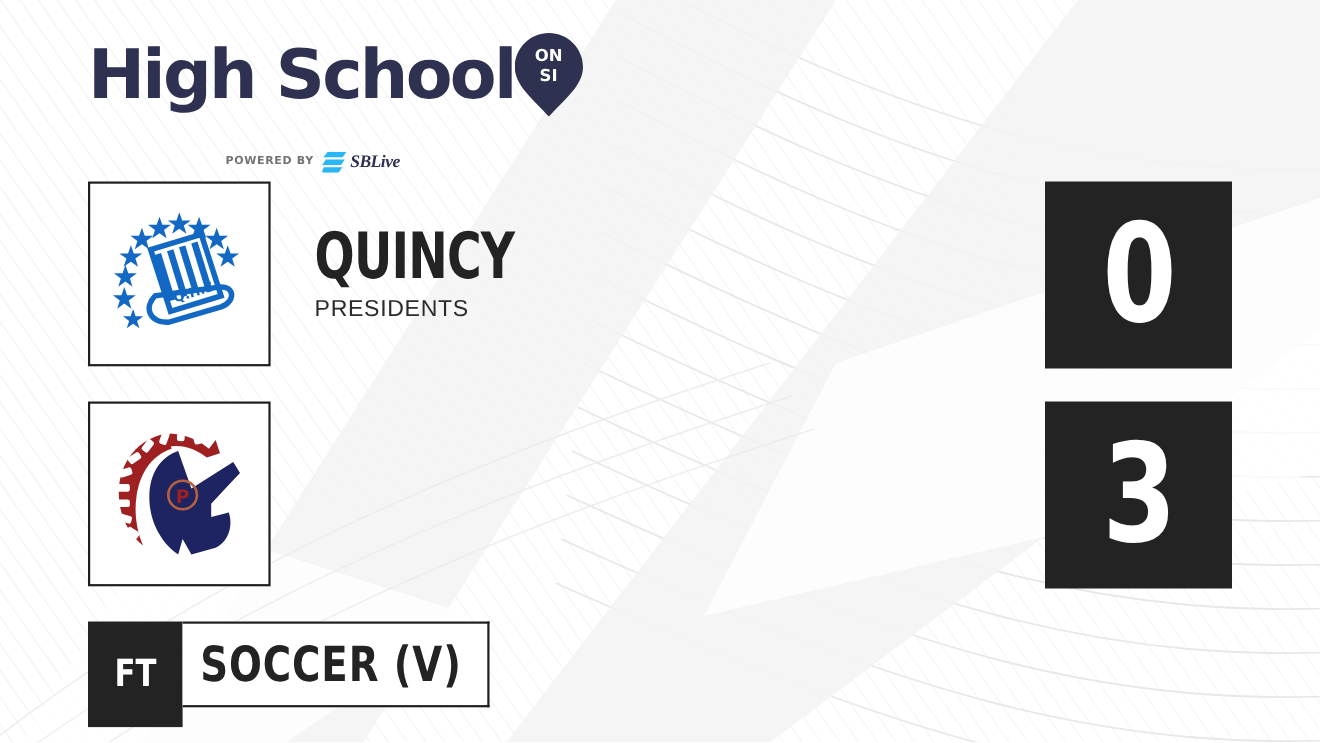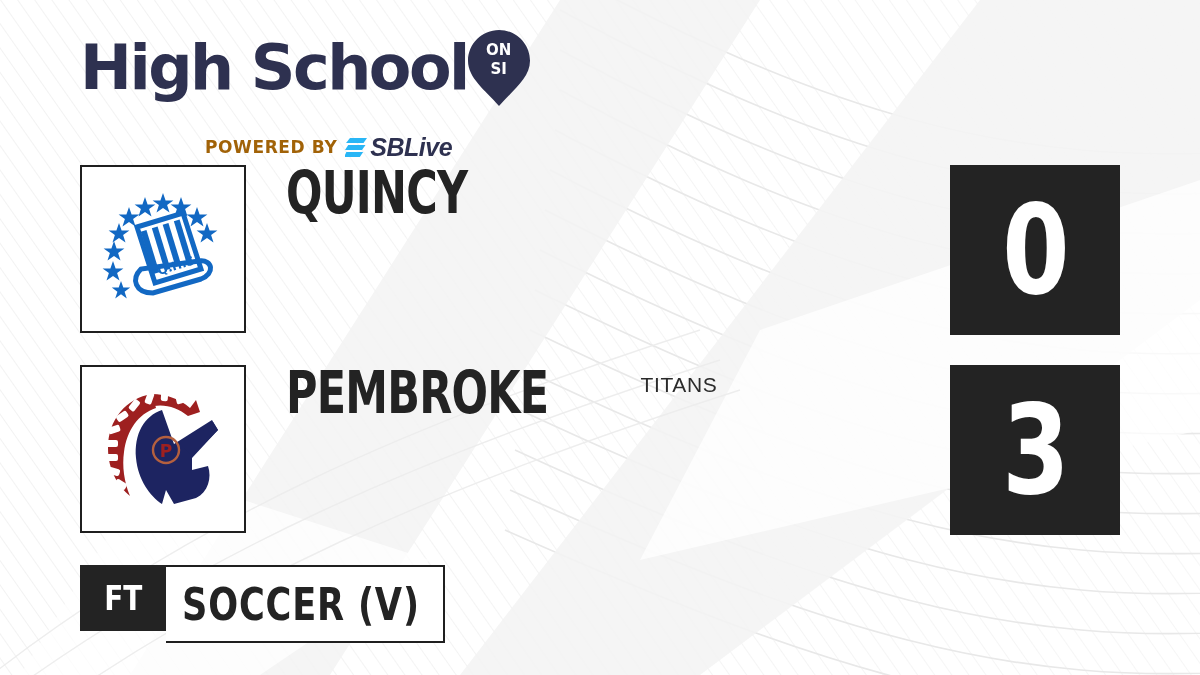--- a/index.html
+++ b/index.html
@@ -40,46 +40,46 @@
     font-weight:bold;font-size:15px;line-height:19px;letter-spacing:0px;
   }
   .pin-text div{display:block;}
 
   .powered{
     position:absolute;left:125px;top:107px;
     display:flex;align-items:center;gap:8px;height:20px;
   }
   .powered-label{
     font-family:"DejaVu Sans", sans-serif;
-    font-weight:bold;font-size:17px;letter-spacing:0.6px;color:#a16207;
+    font-weight:bold;font-size:10px;letter-spacing:0.6px;color:#737373;
     line-height:20px;
   }
   .sblive{display:flex;align-items:center;gap:3px;}
   .sblive-mark{width:22px;height:19px;display:block;}
   .sblive-word{
-    font-family:Liberation Sans, sans-serif;
-    font-weight:bold;font-style:italic;font-size:25px;letter-spacing:-0.5px;
+    font-family:Liberation Serif, serif;
+    font-weight:bold;font-style:italic;font-size:16px;letter-spacing:-0.5px;
     color:#2e3150;line-height:19px;
   }
 
   
   .team-row{position:absolute;left:80px;width:860px;height:170px;}
   .team-row.r1{top:165px;}
   .team-row.r2{top:365px;}
 
   .logo-box{
     position:absolute;left:0;top:0;width:166px;height:168px;
     background:#ffffff;border:2px solid #1f1f1f;
     display:flex;align-items:center;justify-content:center;
     box-sizing:border-box;
   }
   .logo-box svg{display:block;}
 
   .team-text{position:absolute;left:206px;top:0;height:168px;
-    display:flex;flex-direction:row;justify-content:center;}
+    display:flex;flex-direction:column;justify-content:center;}
   .team-name{
     font-family:"DejaVu Sans", sans-serif;
     font-weight:bold;
     font-size:58px;line-height:56px;
     letter-spacing:-1px;
     color:#232323;
     transform:scaleX(0.74);transform-origin:left center;
     white-space:nowrap;
   }
   .team-mascot{
@@ -99,21 +99,21 @@
   .score-val{
     font-family:"DejaVu Sans", sans-serif;
     font-weight:bold;font-size:124px;line-height:124px;
     color:#ffffff;letter-spacing:-2px;
     transform:scaleX(0.78);transform-origin:center center;
   }
 
   
   .status{position:absolute;left:80px;top:565px;height:78px;display:flex;}
   .status-chip{
-    width:86px;height:66px;background:#232323;
+    width:86px;height:96px;background:#232323;
     display:flex;align-items:center;justify-content:center;
     box-sizing:border-box;
   }
   .status-chip span{
     font-family:"DejaVu Sans", sans-serif;
     font-weight:bold;font-size:34px;color:#ffffff;letter-spacing:0px;
     transform:scaleX(0.82);transform-origin:center center;
   }
   .status-panel{
     width:279px;height:78px;background:#ffffff;
@@ -239,20 +239,21 @@
           <rect x="83" y="36.5" width="6" height="44" transform="rotate(-17 86 58)"></rect>
 
           <path d="M44 86 C 34 96, 38 110, 56 110 L 104 96 C 118 91, 116 76, 102 78 Z" fill="none" stroke="#1268c3" stroke-width="5"></path>
 
           <text x="62" y="92" font-family="DejaVu Sans, sans-serif" font-size="12" font-weight="bold" fill="#1268c3" transform="rotate(-17 62 92)">Q.H.S.</text>
         </g>
       </svg>
     </div>
     <div class="team-text">
       <div class="team-name">QUINCY</div>
+      <div class="team-mascot">PRESIDENTS</div>
     </div>
   </div>
 
   <div class="score-box s1">
     <div class="score-val">0</div>
   </div>
 
   <div class="team-row r2">
     <div class="logo-box">
       <svg width="126" height="126" viewBox="0 0 126 126" xmlns="http://www.w3.org/2000/svg" aria-hidden="true">
@@ -276,24 +277,20 @@
 
         <path d="M62 24 C44 30, 34 48, 36 72 C38 94, 50 110, 62 118
                  L 66 104 L 74 118 L 96 112 C 108 106, 112 92, 108 80
                  L 92 84 L 92 72 L 118 44 L 112 34 L 74 58 Z" fill="#1d2461"></path>
         <path d="M92 70 L 118 44 L 113 36 L 84 62 Z" fill="#1d2461"></path>
 
         <circle cx="66" cy="64" r="13" fill="none" stroke="#b4603f" stroke-width="2.4"></circle>
         <text x="66" y="71" text-anchor="middle" font-family="DejaVu Sans, sans-serif" font-size="17" font-weight="bold" fill="#9e2020">P</text>
       </svg>
     </div>
-    <div class="team-text">
-      <div class="team-name">PEMBROKE</div>
-      <div class="team-mascot">TITANS</div>
-    </div>
   </div>
 
   <div class="score-box s2">
     <div class="score-val">3</div>
   </div>
 
   <div class="status">
     <div class="status-chip">
       <span>FT</span>
     </div>

